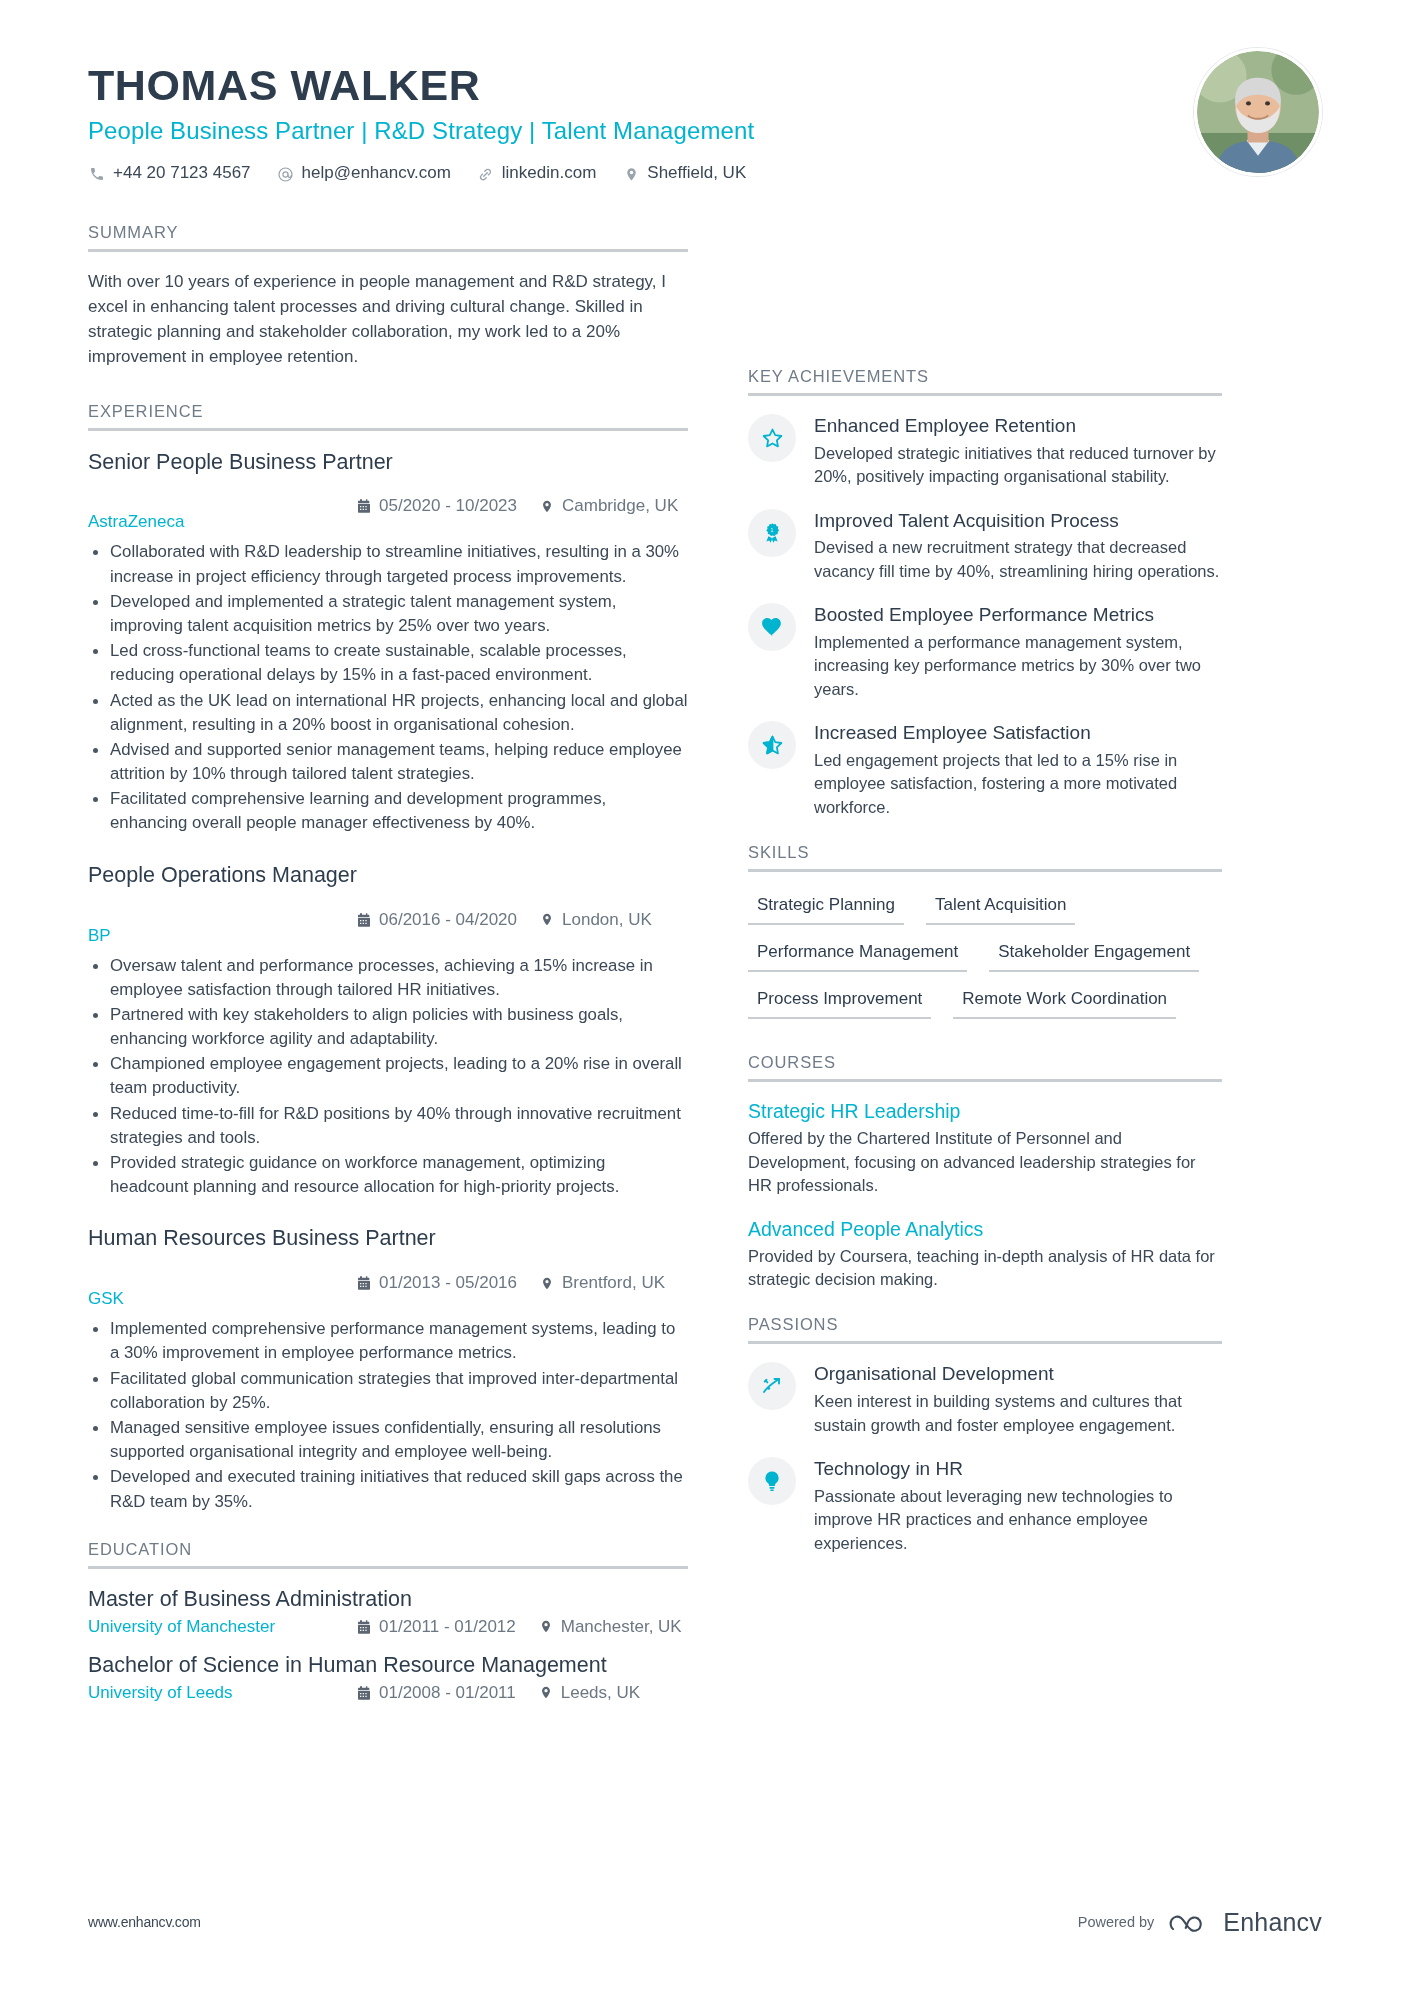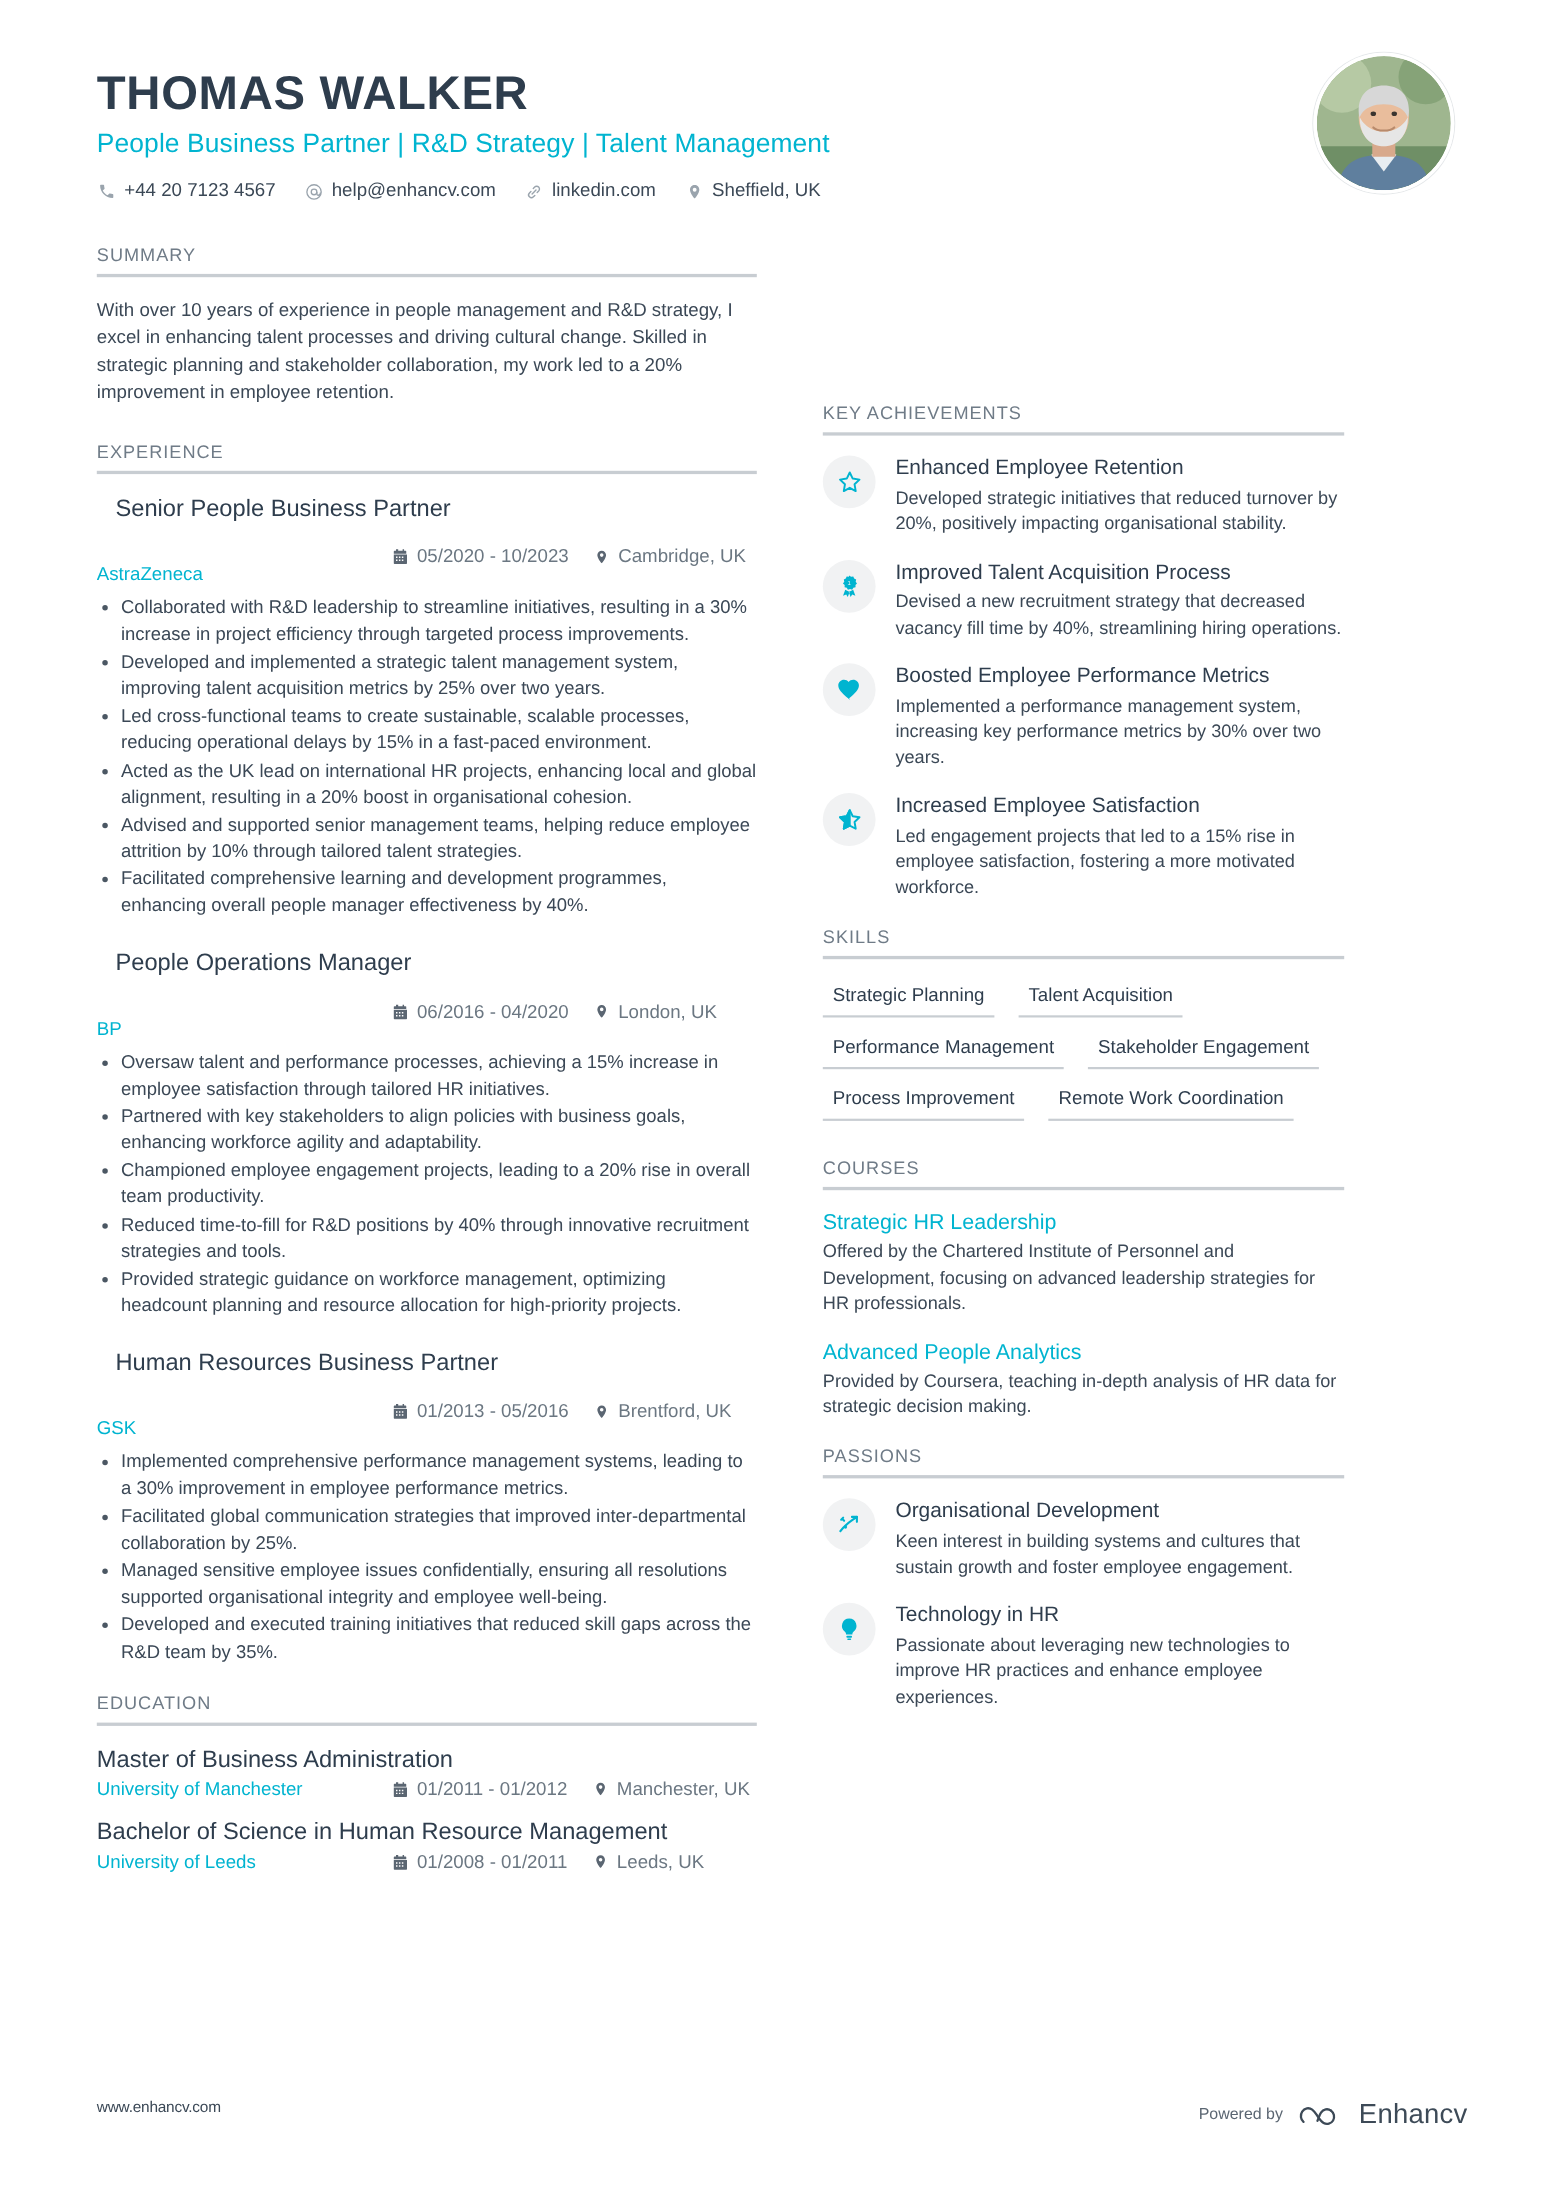--- a/index.html
+++ b/index.html
@@ -107,21 +107,20 @@
 
   
   .job { margin-bottom: 26px; }
   .job:last-child { margin-bottom: 6px; }
   .job-title {
     font-size: 21.5px;
     color: #2e3d4d;
     font-weight: 400;
     line-height: 1.25;
     margin-bottom: 5px;
-    margin-left: 17px;
   }
   .job-meta {
     display: flex;
     align-items: center;
     margin-bottom: 8px;
     font-size: 17px;
   }
   .job-company {
     color: #00b4d0;
     width: 268px;
@@ -234,23 +233,24 @@
   .course-desc {
     font-size: 16.5px;
     line-height: 1.42;
     color: #3b4856;
   }
 
   
   .footer {
     position: absolute;
     left: 88px;
-    right: 76px;
+    right: 88px;
     bottom: 58px;
     display: flex;
+    align-items: center;
     justify-content: space-between;
   }
   .footer-url {
     font-size: 14px;
     color: #3b4856;
     letter-spacing: -0.2px;
   }
   .footer-right {
     display: flex;
     align-items: center;

